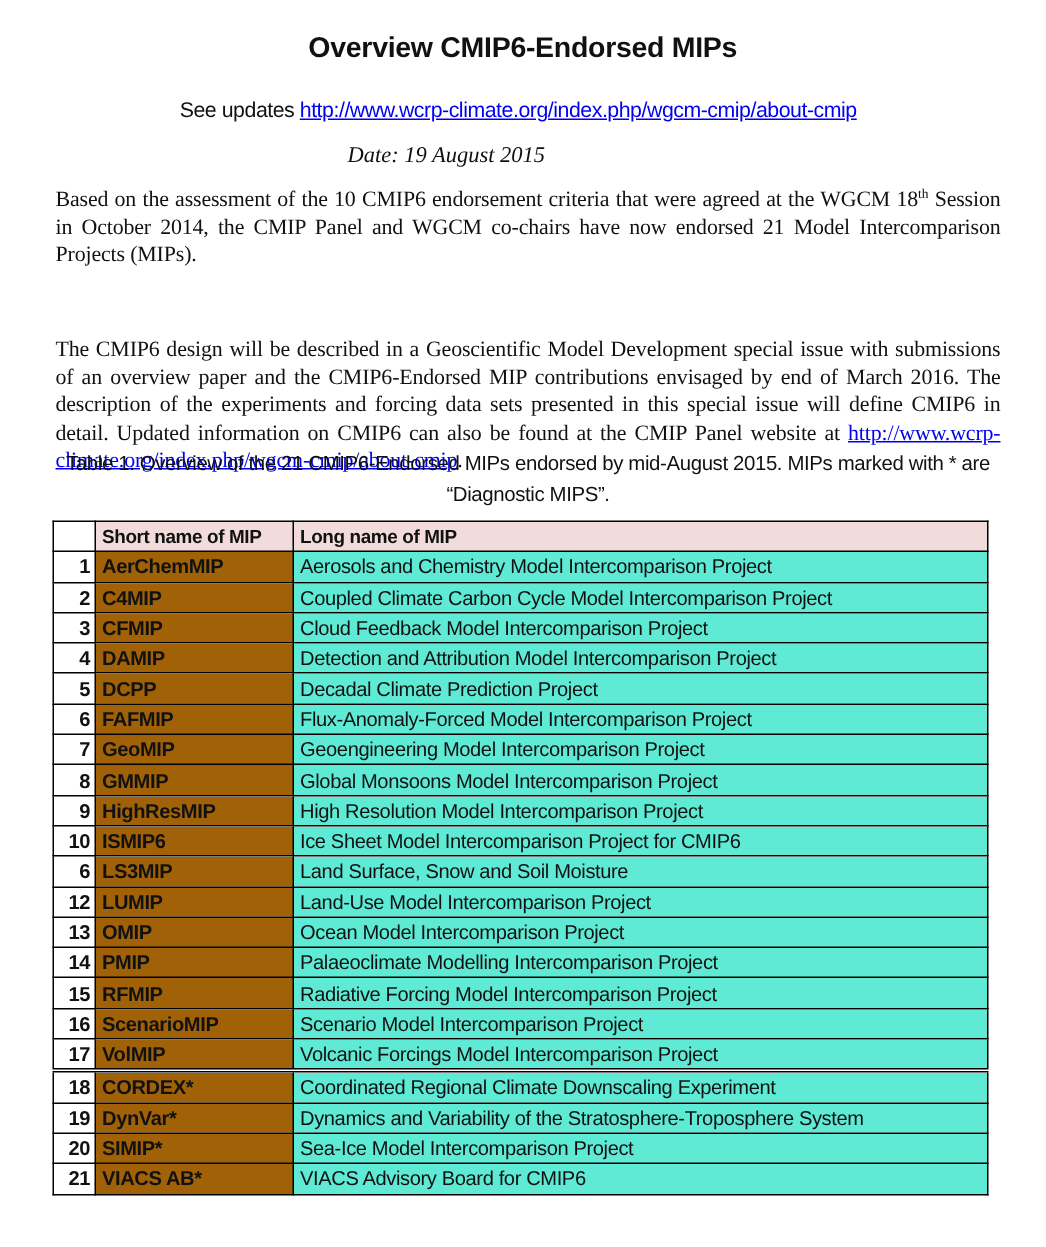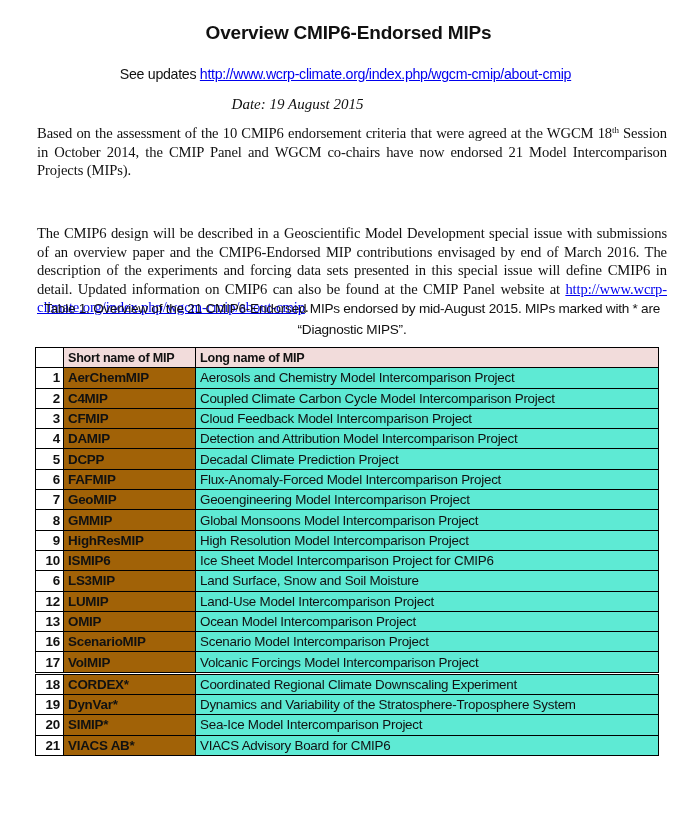--- a/index.html
+++ b/index.html
@@ -212,20 +212,30 @@
         <td class="num">12</td>
         <td class="short">LUMIP</td>
         <td class="long">Land-Use Model Intercomparison Project</td>
       </tr>
       <tr>
         <td class="num">13</td>
         <td class="short">OMIP</td>
         <td class="long">Ocean Model Intercomparison Project</td>
       </tr>
       <tr>
+        <td class="num">14</td>
+        <td class="short">PMIP</td>
+        <td class="long">Palaeoclimate Modelling Intercomparison Project</td>
+      </tr>
+      <tr>
+        <td class="num">15</td>
+        <td class="short">RFMIP</td>
+        <td class="long">Radiative Forcing Model Intercomparison Project</td>
+      </tr>
+      <tr>
         <td class="num">16</td>
         <td class="short">ScenarioMIP</td>
         <td class="long">Scenario Model Intercomparison Project</td>
       </tr>
       <tr>
         <td class="num">17</td>
         <td class="short">VolMIP</td>
         <td class="long">Volcanic Forcings Model Intercomparison Project</td>
       </tr>
       <tr class="group-break">

